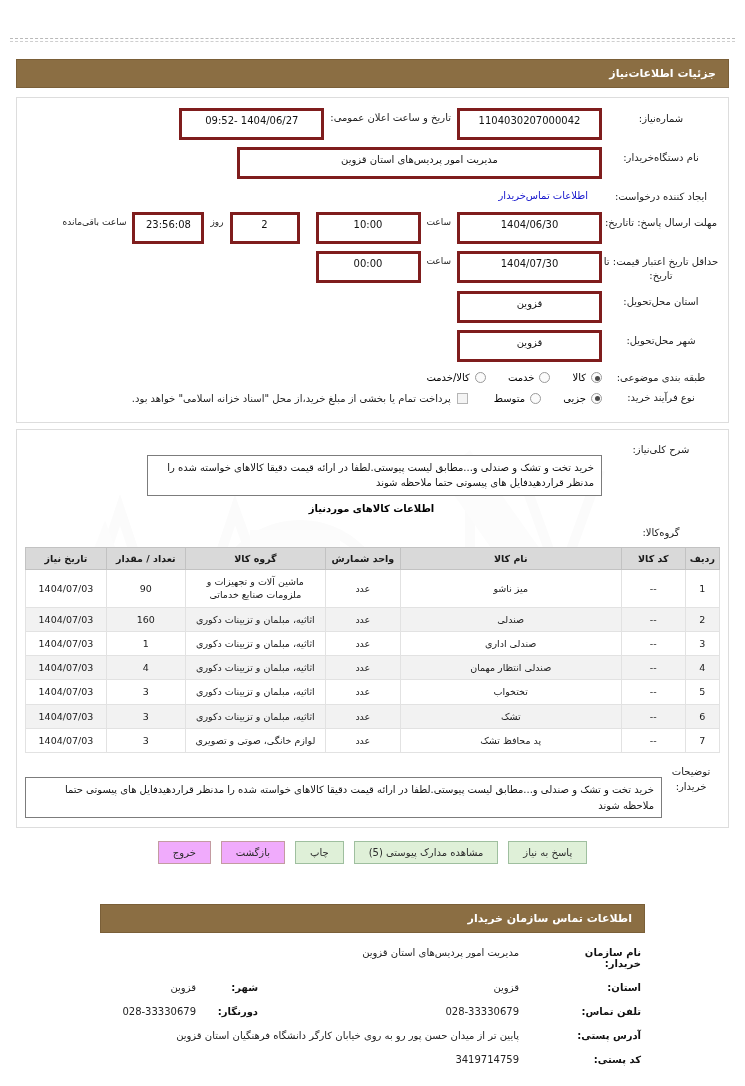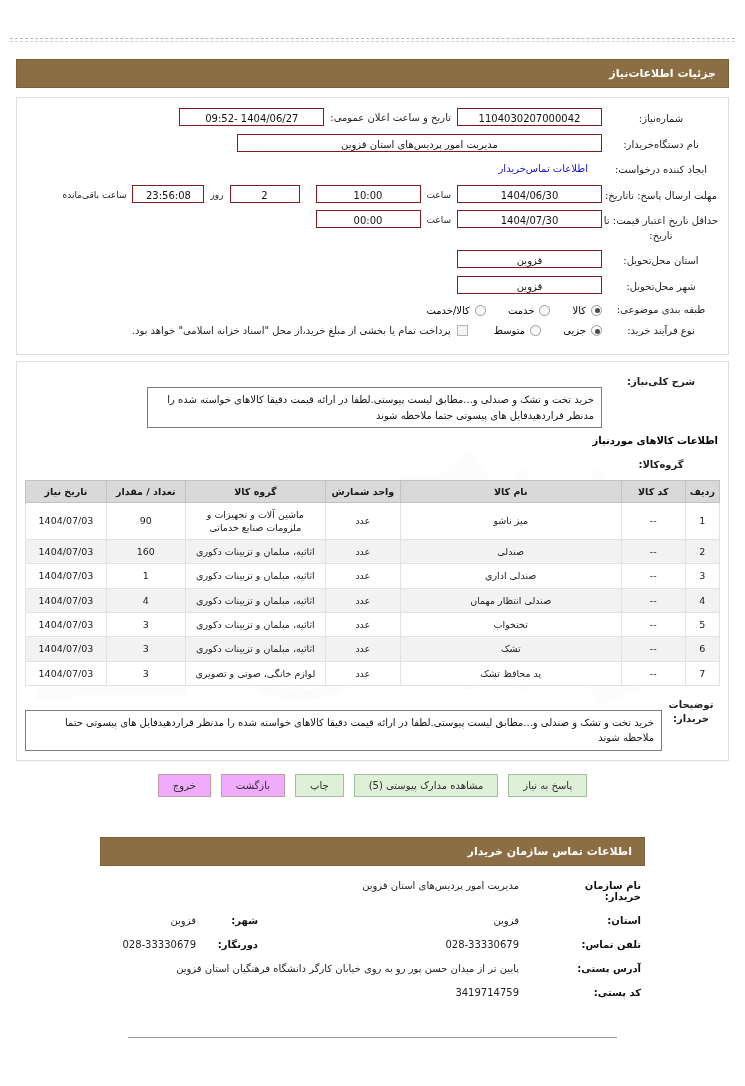--- a/index.html
+++ b/index.html
@@ -70,26 +70,26 @@
   .row:last-child { margin-bottom: 0; }
 
   .lbl {
     font-size: 10px;
     color: #222;
     text-align: center;
     padding-top: 4px;
     flex: 0 0 118px;
     line-height: 1.45;
   }
-  .lbl.bold { font-weight: bold; }
+  .lbl.bold { font-weight: normal; }
 
   .fld {
-    border: 1px solid #7f1d1d;
+    border: 3px solid #7f1d1d;
     background: #ffffff;
-    height: 18px;
+    height: 32px;
     font-size: 10px;
     line-height: 20px;
     padding: 0 6px;
     text-align: center;
     color: #111;
     display: block;
   }
   .fld.wide { width: 365px; }
   .fld.mid  { width: 145px; }
   .fld.num  { width: 145px; }
@@ -158,21 +158,21 @@
     margin-top: 16px;
   }
   .boxarea.desc  { width: 455px; min-height: 38px; }
   .boxarea.group { width: 430px; min-height: 36px; }
   .boxarea.notes { width: 665px; min-height: 34px; }
 
   .subhead {
     font-size: 10px;
     font-weight: bold;
     margin: 6px 0 8px 0;
-    text-align: right;
+    text-align: center;
     padding-right: 2px;
   }
 
   
   table.items {
     width: 100%;
     border-collapse: collapse;
     font-size: 9.5px;
     background: #ffffff;
     margin-top: 2px;

